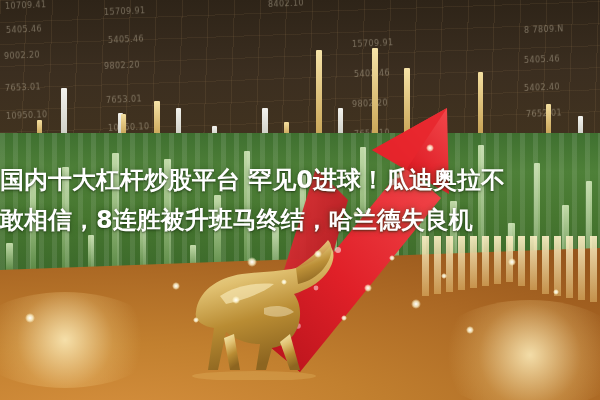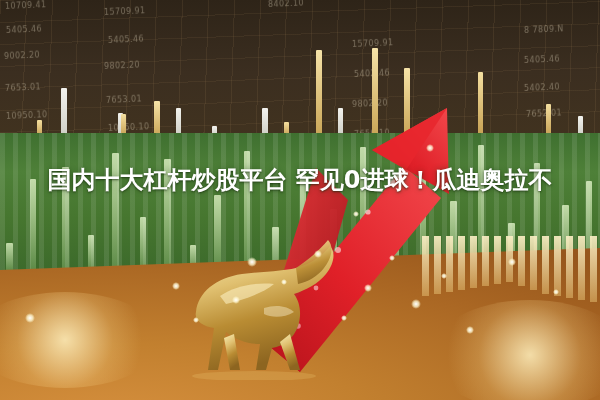--- a/index.html
+++ b/index.html
@@ -149,21 +149,20 @@
     border-radius: 50%;
     background: radial-gradient(circle, #ffffff 0%, rgba(255,248,210,0.75) 40%, rgba(255,240,180,0) 70%);
     pointer-events: none;
   }
 
   
   .headline {
     position: absolute;
     left: 0; top: 160px;
     width: 600px;
-    text-align: center;
     color: #ffffff;
     font-size: 24px;
     font-weight: bold;
     line-height: 40px;
     letter-spacing: 0px;
     text-shadow:
       0 1px 2px rgba(20,40,10,0.65),
       0 0 6px rgba(20,50,10,0.45);
     user-select: none;
   }
@@ -342,15 +341,16 @@
       <div class="spark" style="left: 426px; top: 144px; width: 8px; height: 8px;"></div>
       <div class="spark" style="left: 395px; top: 173px; width: 6px; height: 6px;"></div>
       <div class="spark" style="left: 353px; top: 211px; width: 6px; height: 6px;"></div>
       <div class="spark" style="left: 25px; top: 313px; width: 10px; height: 10px;"></div>
       <div class="spark" style="left: 508px; top: 258px; width: 8px; height: 8px;"></div>
       <div class="spark" style="left: 553px; top: 289px; width: 6px; height: 6px;"></div>
     </div>
 
   <div class="headline">
     <span class="ln">国内十大杠杆炒股平台 罕见0进球！瓜迪奥拉不</span>
+    <span class="ln">敢相信，8连胜被升班马终结，哈兰德失良机</span>
   </div>
 
 </div>
 
 </body></html>

